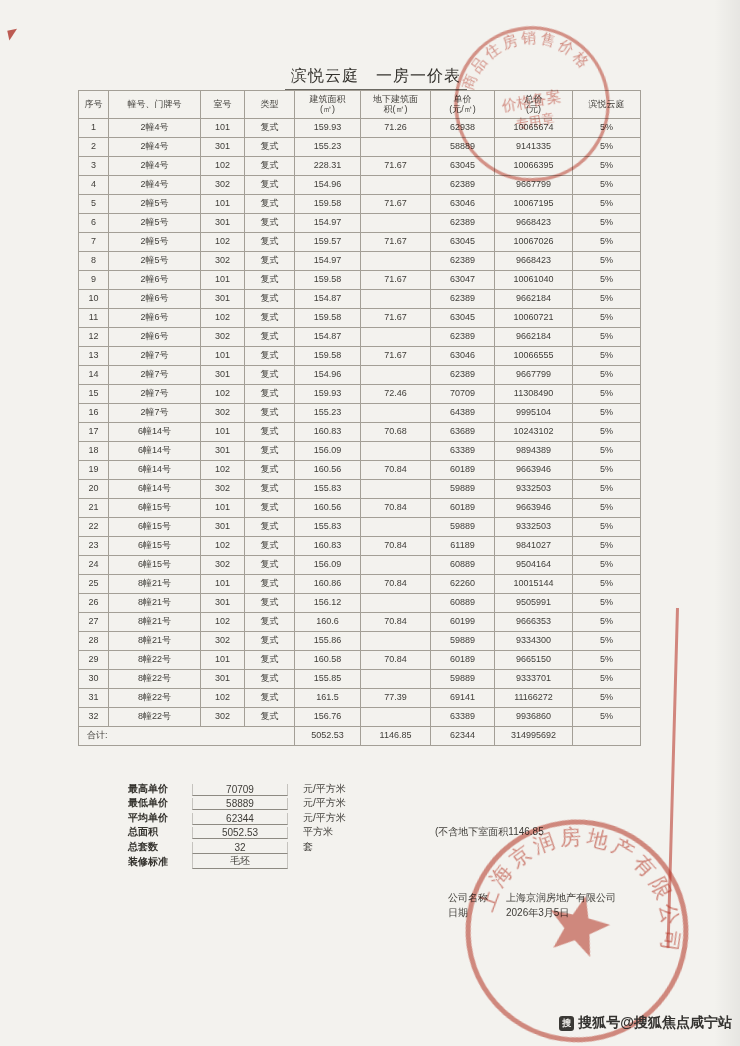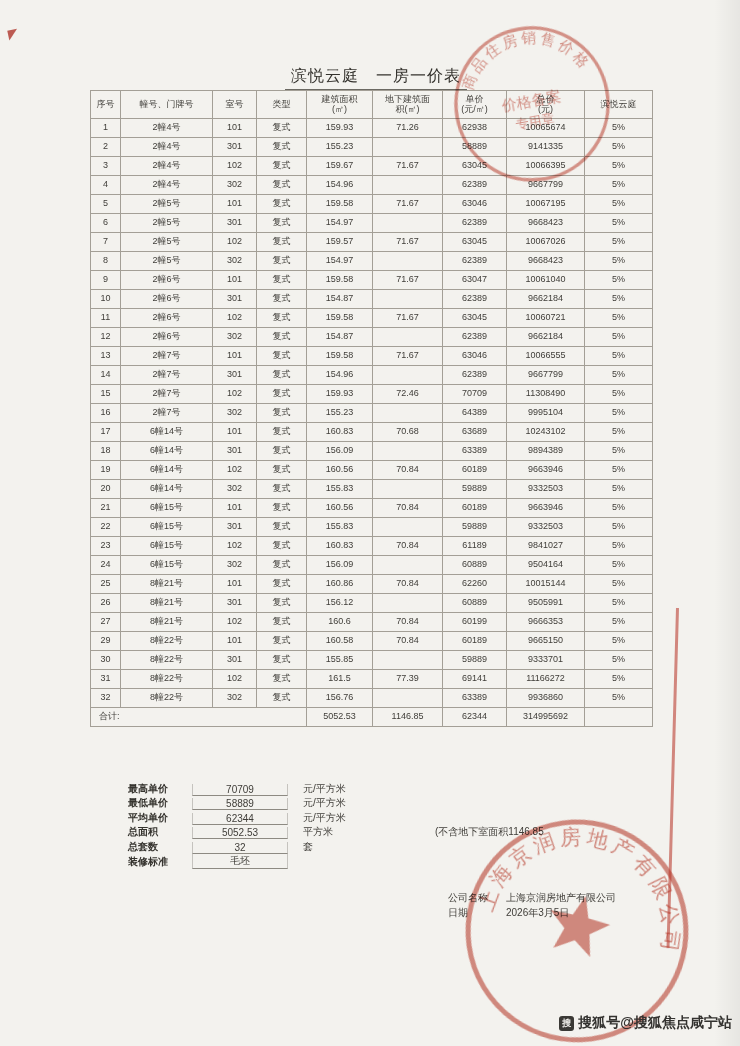--- a/index.html
+++ b/index.html
@@ -16,21 +16,21 @@
   }
   .edge-shade{position:absolute;top:0;right:0;width:26px;height:100%;
     background:linear-gradient(to right,rgba(0,0,0,0),rgba(0,0,0,0.05));}
   .corner-mark{position:absolute;left:8px;top:26px;color:rgba(170,40,30,.75);
     font-size:13px;transform:rotate(-12deg);}
   
   .title-wrap{position:absolute;left:95px;top:66px;width:562px;text-align:center;}
   .doc-title{display:inline-block;font-size:16px;letter-spacing:1px;color:#34322d;
     border-bottom:1px solid #6b6962;padding:0 6px 2px 6px;}
   
-  .price-table{position:absolute;left:90px;top:90px;width:562px;
+  .price-table{position:absolute;left:78px;top:90px;width:562px;
     border-collapse:collapse;table-layout:fixed;}
   .price-table th,.price-table td{
     border:1px solid var(--line);
     font-size:9px;font-weight:normal;text-align:center;vertical-align:middle;
     padding:0 2px;line-height:1.1;color:var(--ink);
     white-space:nowrap;overflow:hidden;box-sizing:border-box;}
   .price-table th{height:28px;}
   .price-table td{height:19px;}
   .price-table .total-label{text-align:left;padding-left:8px;margin-top:16px;}
   
@@ -114,21 +114,21 @@
         <td></td>
         <td>58889</td>
         <td>9141335</td>
         <td>5%</td>
       </tr>
       <tr>
         <td>3</td>
         <td>2幢4号</td>
         <td>102</td>
         <td>复式</td>
-        <td>159.67</td>
+        <td>228.31</td>
         <td>71.67</td>
         <td>63045</td>
         <td>10066395</td>
         <td>5%</td>
       </tr>
       <tr>
         <td>4</td>
         <td>2幢4号</td>
         <td>302</td>
         <td>复式</td>
@@ -382,20 +382,31 @@
       </tr>
       <tr>
         <td>27</td>
         <td>8幢21号</td>
         <td>102</td>
         <td>复式</td>
         <td>160.6</td>
         <td>70.84</td>
         <td>60199</td>
         <td>9666353</td>
+        <td>5%</td>
+      </tr>
+      <tr>
+        <td>28</td>
+        <td>8幢21号</td>
+        <td>302</td>
+        <td>复式</td>
+        <td>155.86</td>
+        <td></td>
+        <td>59889</td>
+        <td>9334300</td>
         <td>5%</td>
       </tr>
       <tr>
         <td>29</td>
         <td>8幢22号</td>
         <td>101</td>
         <td>复式</td>
         <td>160.58</td>
         <td>70.84</td>
         <td>60189</td>

